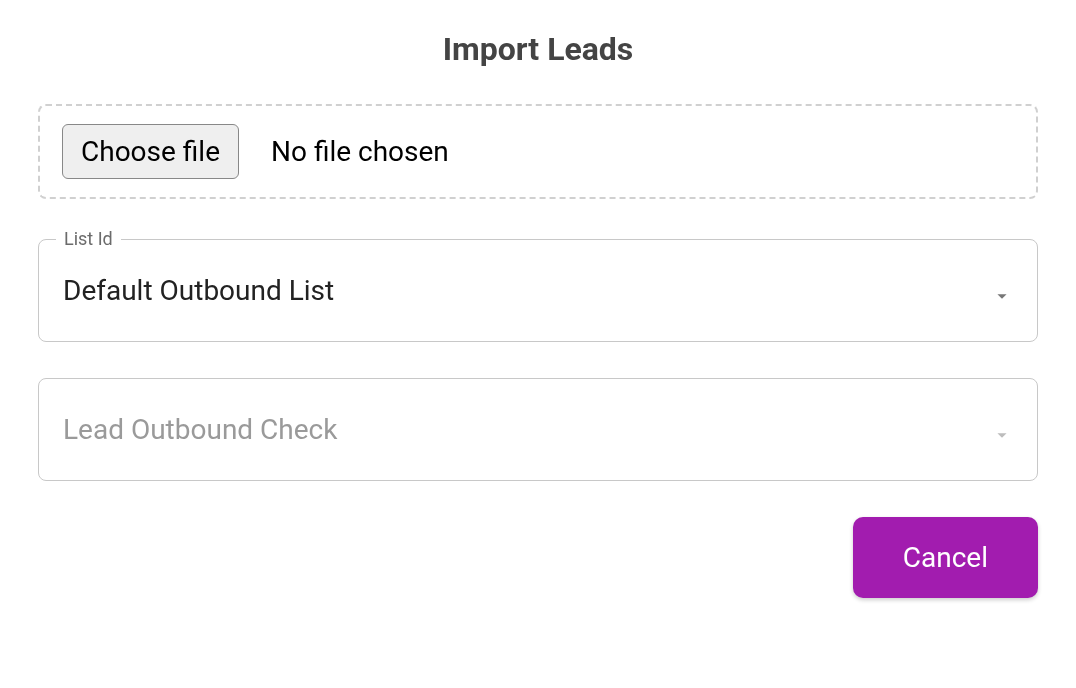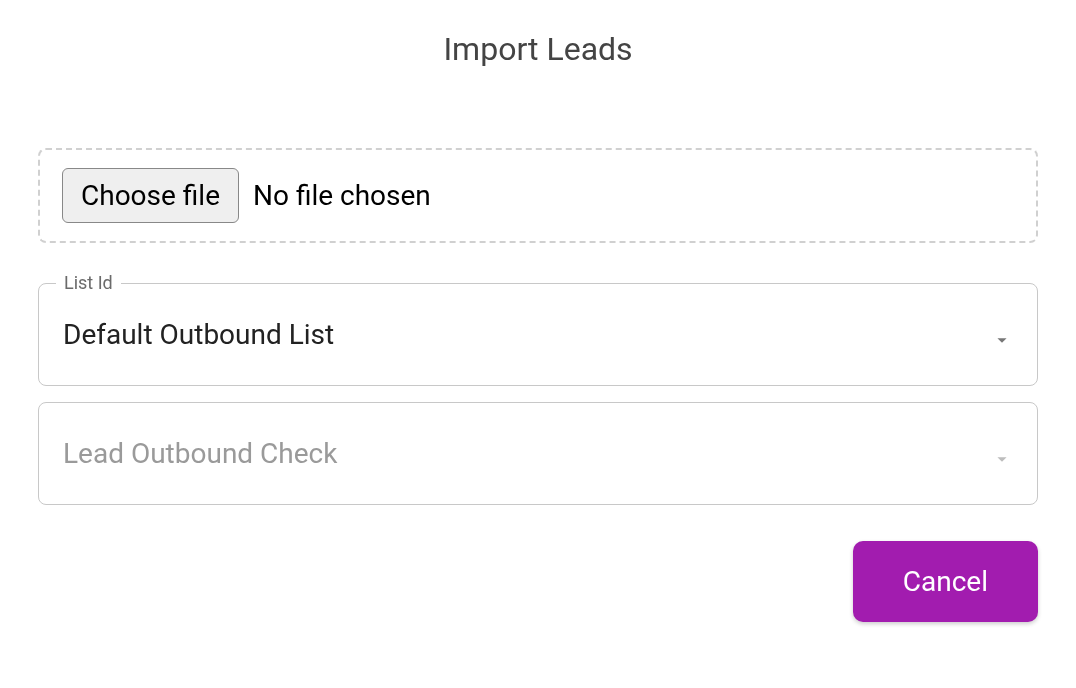--- a/index.html
+++ b/index.html
@@ -10,49 +10,50 @@
     body {
       font-family: -apple-system, BlinkMacSystemFont, "Segoe UI", Roboto, Helvetica, Arial, sans-serif;
       background: #ffffff;
       width: 1076px;
       height: 688px;
       padding: 30px 38px;
     }
     .title {
       text-align: center;
       font-size: 32px;
-      font-weight: 400;
+      font-weight: 700;
       color: #444444;
-      margin-bottom: 80px;
+      margin-bottom: 36px;
     }
     .dropzone {
       border: 2px dashed #d0d0d0;
       border-radius: 8px;
       padding: 18px 22px;
       display: flex;
       align-items: center;
       margin-bottom: 40px;
+      gap: 18px;
     }
     .choose-file-btn {
       font-family: inherit;
       font-size: 28px;
       padding: 10px 18px;
       border: 1px solid #888888;
       border-radius: 6px;
       background: #efefef;
       cursor: pointer;
     }
     .file-status {
       font-size: 28px;
       color: #000000;
       margin-left: 14px;
     }
     .field {
       position: relative;
-      margin-bottom: 16px;
+      margin-bottom: 36px;
     }
     .field-box {
       border: 1px solid #c8c8c8;
       border-radius: 8px;
       padding: 34px 24px;
       display: flex;
       align-items: flex-end;
       justify-content: space-between;
       cursor: pointer;
       background: #ffffff;

